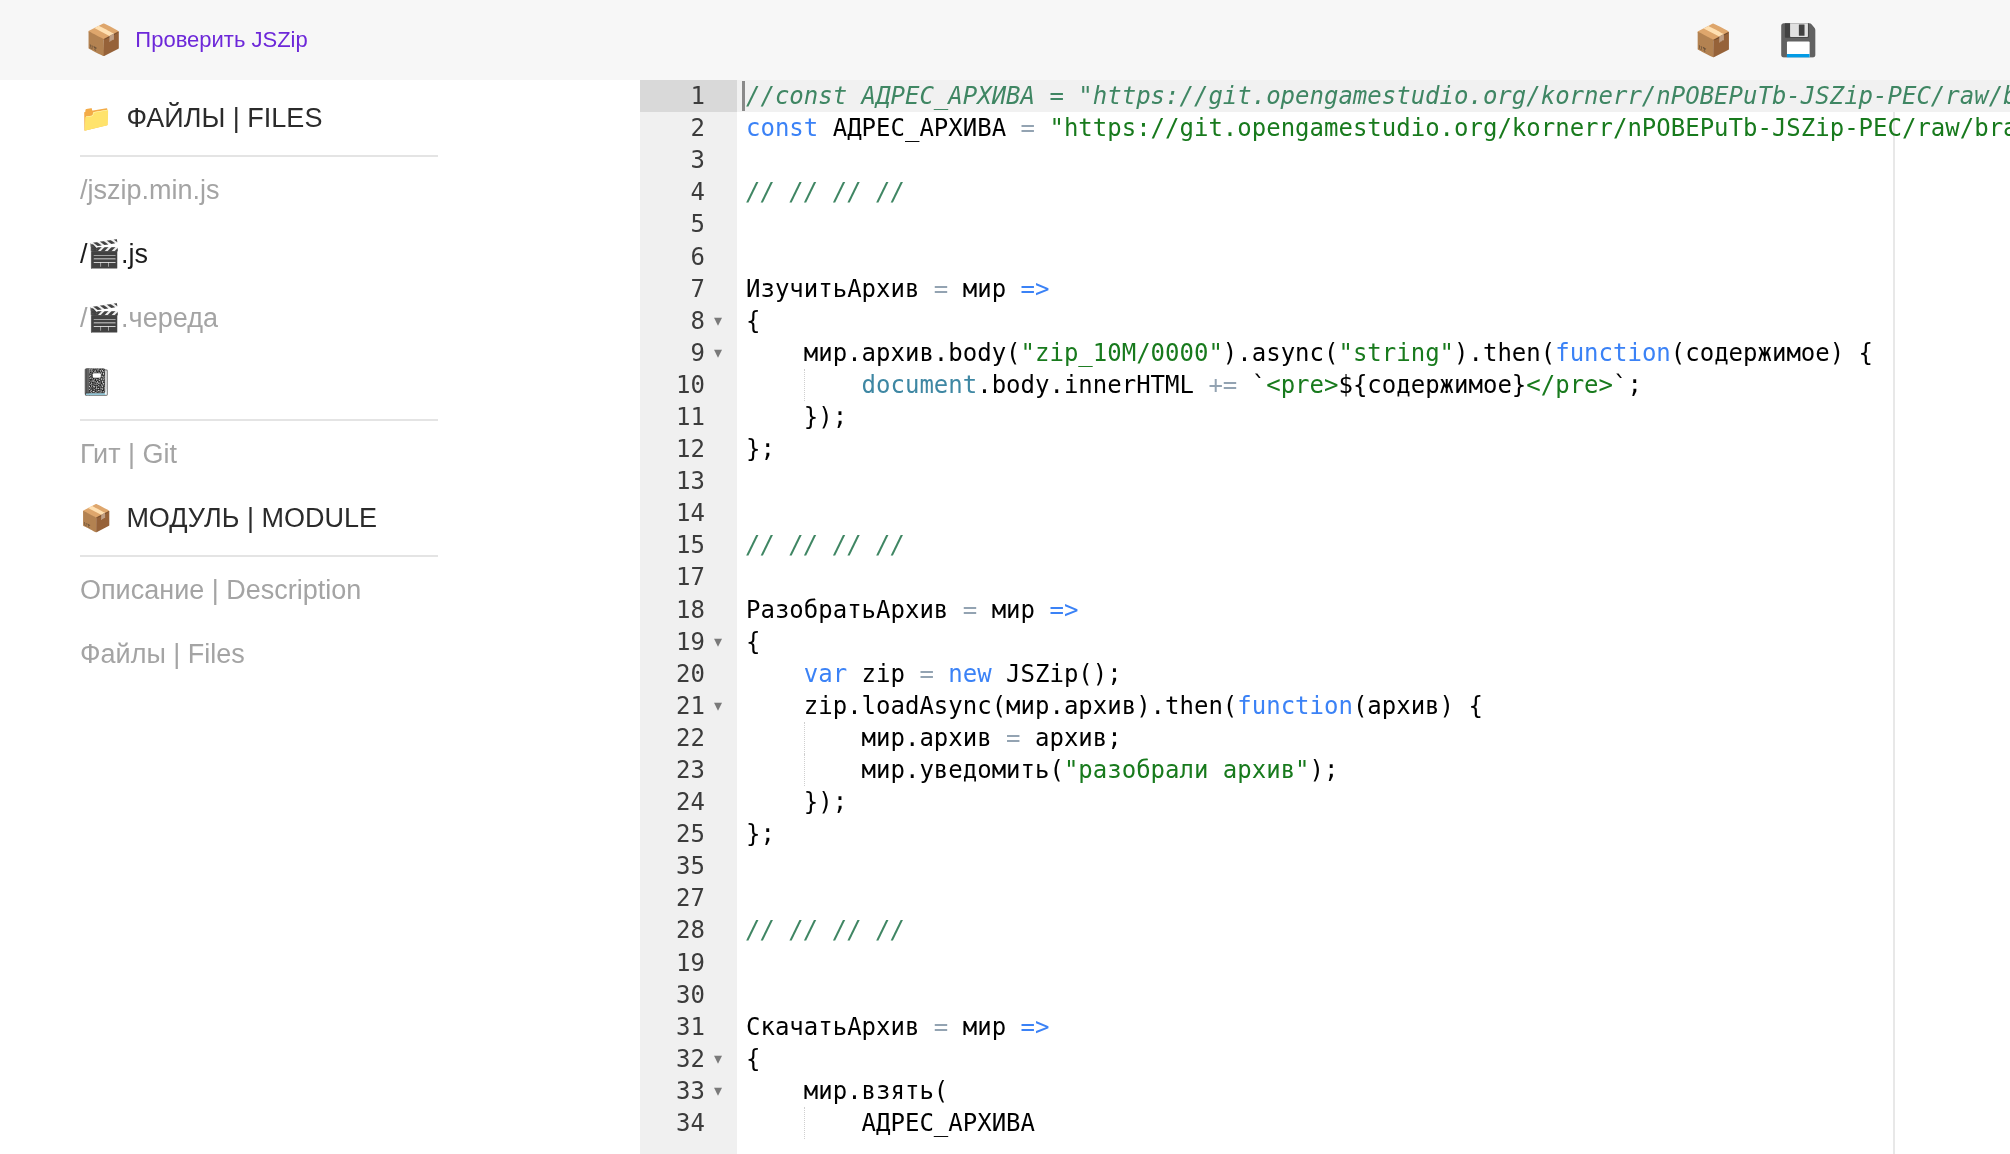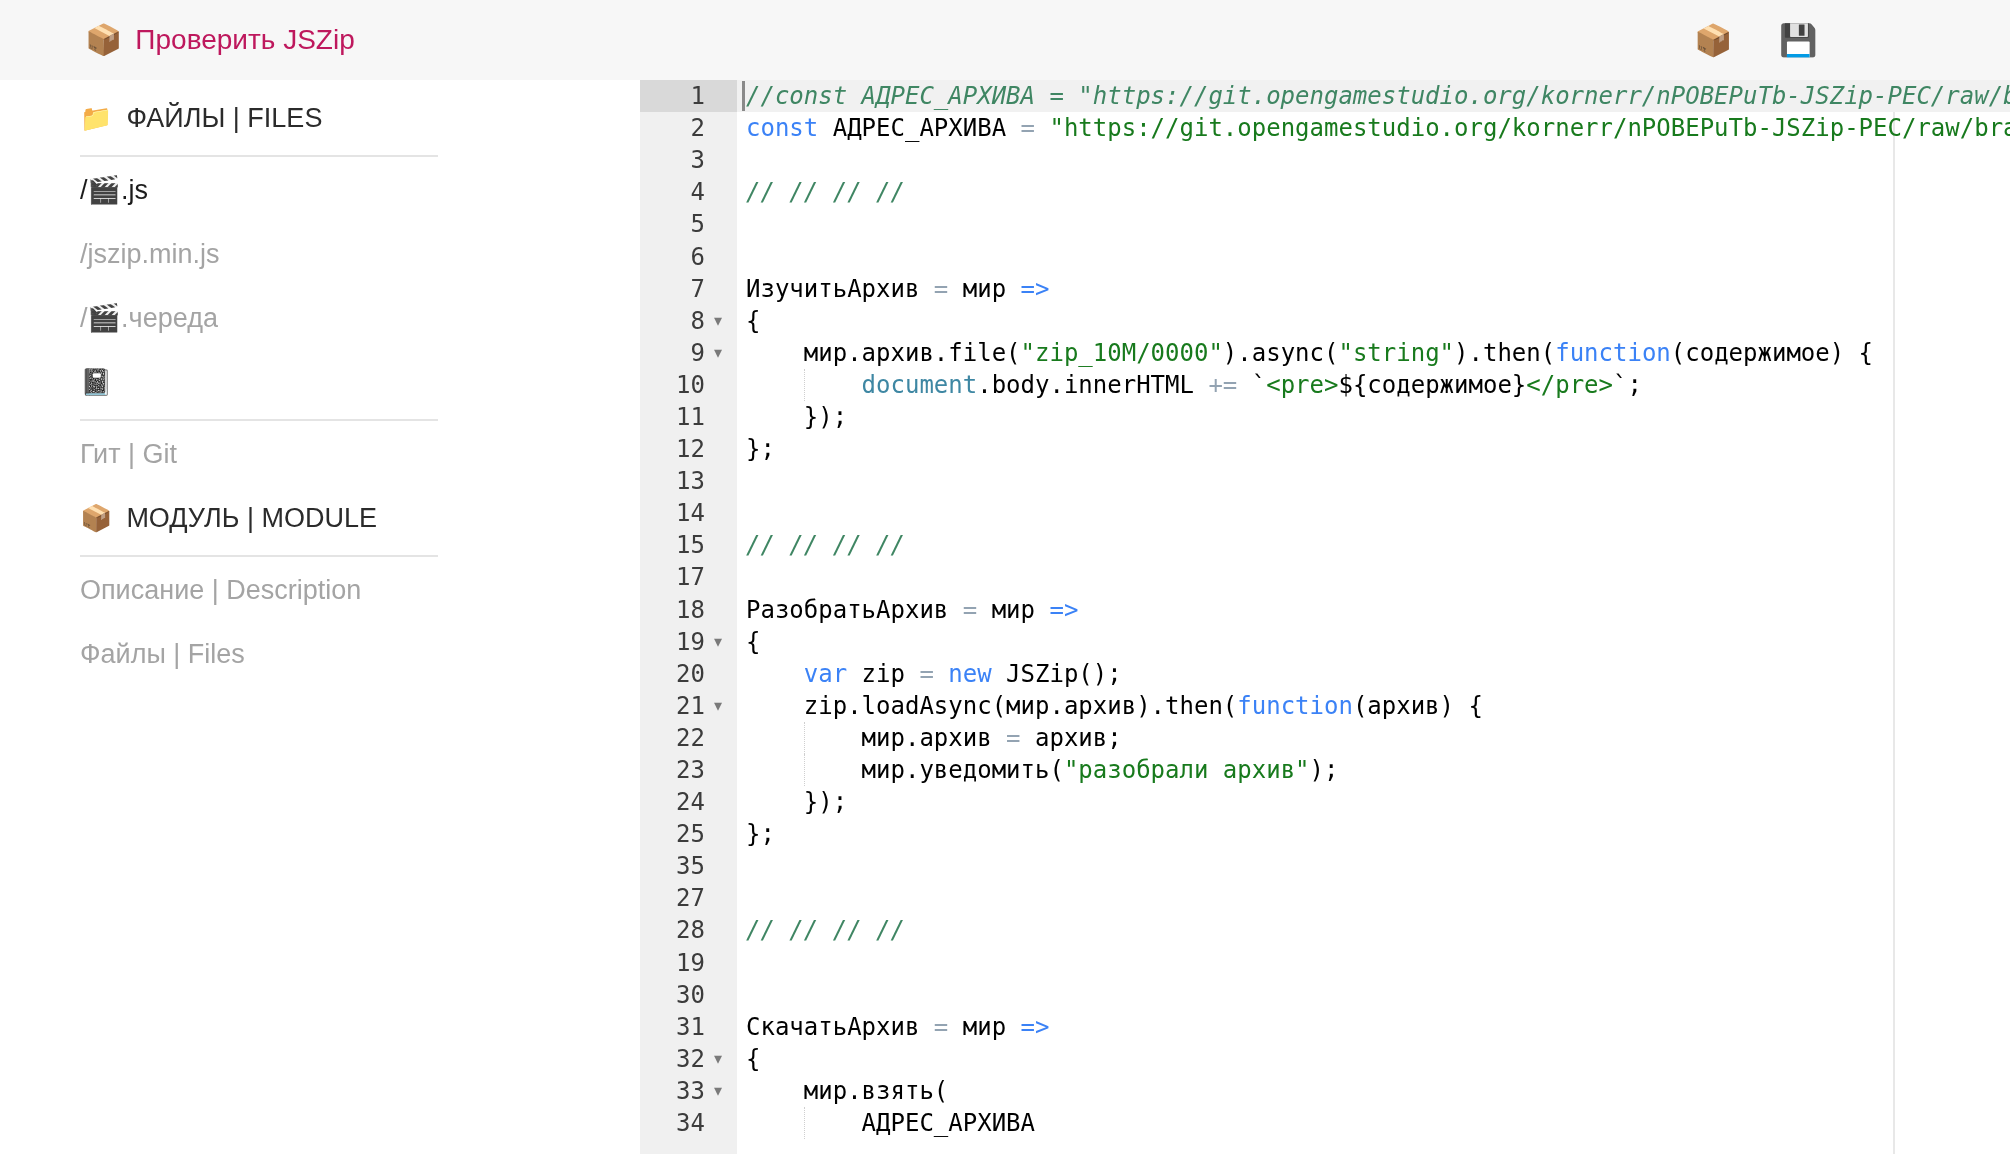--- a/index.html
+++ b/index.html
@@ -10,21 +10,21 @@
   
   header {
     position:absolute; top:0; left:0; right:0; height:80px;
     background:#f7f7f7;
   }
   .h-left {
     position:absolute; left:85px; top:0; height:80px;
     display:flex; align-items:center; gap:13px;
   }
   .h-app-icon { font-size:30px; line-height:1; }
-  .h-title { font-size:28px; color:#be185d; }
+  .h-title { font-size:22px; color:#6d28d9; }
   .h-right {
     position:absolute; right:192px; top:0; height:80px;
     display:flex; align-items:center; gap:46px;
   }
   .h-right span { font-size:31px; line-height:1; cursor:pointer; }
   
   .sidebar {
     position:absolute; top:80px; left:80px; width:358px; padding-top:21px;
   }
   .sb-section {
@@ -98,22 +98,22 @@
       <span>💾</span>
     </div>
   </header>
 
   <aside class="sidebar" id="sidebar">
       <div class="sb-section">
         <span class="sb-icon">📁</span>
         <span>ФАЙЛЫ | FILES</span>
       </div>
       <hr class="sb-divider">
+      <div class="sb-item">/jszip.min.js</div>
       <div class="sb-item black">/🎬.js</div>
-      <div class="sb-item">/jszip.min.js</div>
       <div class="sb-item">/🎬.череда</div>
       <div class="sb-section">
         <span class="sb-icon">📓</span>
       </div>
       <hr class="sb-divider">
       <div class="sb-item">Гит | Git</div>
       <div class="sb-section">
         <span class="sb-icon">📦</span>
         <span>МОДУЛЬ | MODULE</span>
       </div>
@@ -182,21 +182,21 @@
             <span class="num">8</span>
             <span class="fold">▾</span>
           </div>
           <div class="code"><span class="tk-pln">{</span></div>
         </div>
         <div class="row">
           <div class="gut">
             <span class="num">9</span>
             <span class="fold">▾</span>
           </div>
-          <div class="code"><span class="tk-pln">    мир.архив.file(</span><span class="tk-str">"zip_10M/0000"</span><span class="tk-pln">).async(</span><span class="tk-str">"string"</span><span class="tk-pln">).then(</span><span class="tk-kw">function</span><span class="tk-pln">(содержимое) {</span></div>
+          <div class="code"><span class="tk-pln">    мир.архив.body(</span><span class="tk-str">"zip_10M/0000"</span><span class="tk-pln">).async(</span><span class="tk-str">"string"</span><span class="tk-pln">).then(</span><span class="tk-kw">function</span><span class="tk-pln">(содержимое) {</span></div>
         </div>
         <div class="row">
           <div class="gut">
             <span class="num">10</span>
             <span class="fold"></span>
           </div>
           <div class="code"><span class="guide" style="left: calc(4ch + 9px);"></span><span class="tk-pln">        </span><span class="tk-sup">document</span><span class="tk-pln">.body.innerHTML </span><span class="tk-op">+=</span><span class="tk-pln"> `</span><span class="tk-str">&lt;pre&gt;</span><span class="tk-pln">${содержимое}</span><span class="tk-str">&lt;/pre&gt;</span><span class="tk-pln">`;</span></div>
         </div>
         <div class="row">
           <div class="gut">

